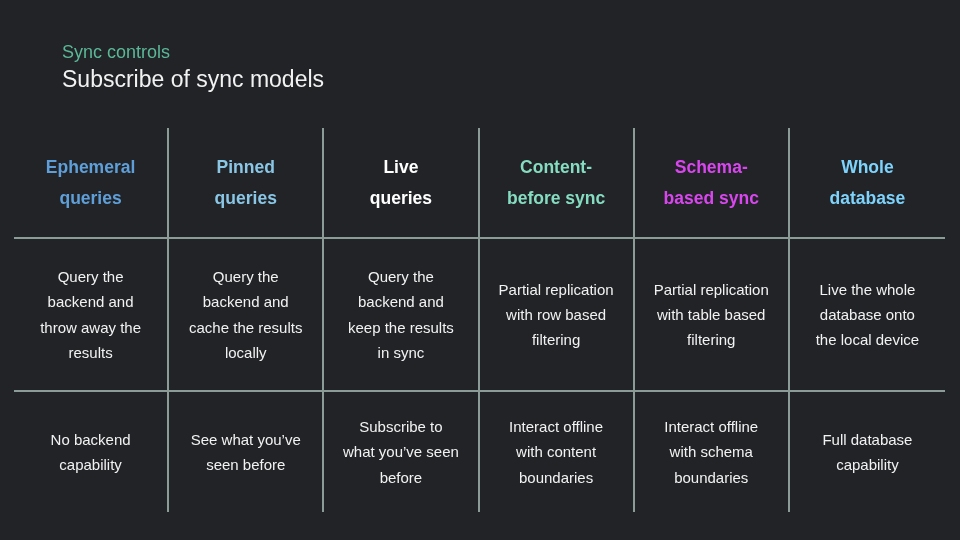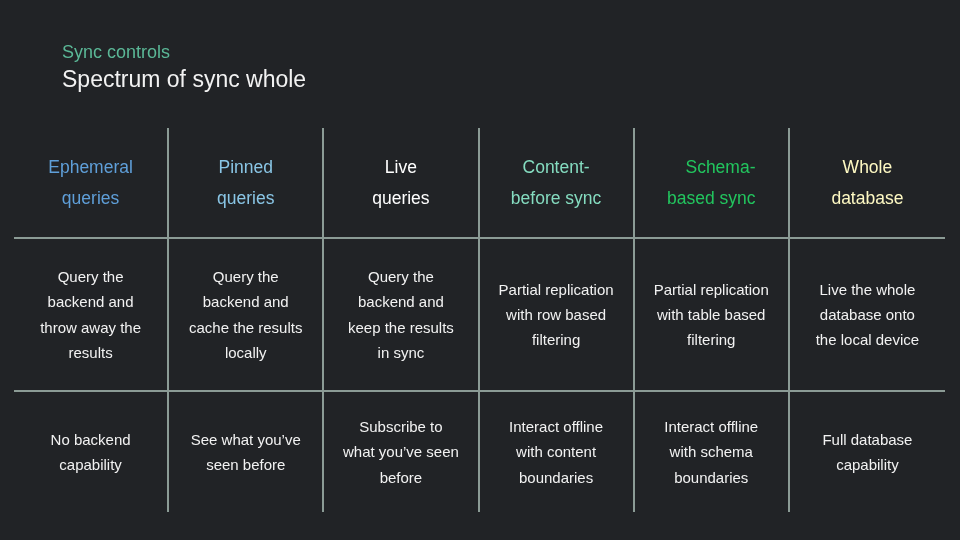--- a/index.html
+++ b/index.html
@@ -61,39 +61,39 @@
     border-right: 2px solid #8b9b95;
   }
   
   .row-head .cell,
   .row-desc .cell {
     border-bottom: 2px solid #8b9b95;
   }
   .head span {
     font-size: 17.5px;
     line-height: 1.72;
-    font-weight: 400;
+    font-weight: 700;
   }
   .body span {
     color: #f2f2f2;
     font-size: 15px;
     line-height: 1.67;
     font-weight: 400;
   }
   
   .row { display: contents; }
 </style>
 </head>
 <body>
 
 <div class="slide">
 
   <header class="slide-header">
     <div class="eyebrow">Sync controls</div>
-    <h1 class="title">Spectrum of sync whole</h1>
+    <h1 class="title">Subscribe of sync models</h1>
   </header>
 
   <div class="table">
 
     <div class="row row-head">
       <div class="cell head">
           <span style="color: rgb(95, 159, 217);">Ephemeral
 queries</span>
         </div>
       <div class="cell head">
@@ -102,25 +102,25 @@
         </div>
       <div class="cell head">
           <span style="color: #ffffff;">Live
 queries</span>
         </div>
       <div class="cell head">
           <span style="color: rgb(133, 220, 192);">Content-
 before sync</span>
         </div>
       <div class="cell head">
-          <span style="color: #22c55e; text-align: right;">Schema-
+          <span style="color: #d946ef;">Schema-
 based sync</span>
         </div>
       <div class="cell head last-col">
-          <span style="color: #fef9c3;">Whole
+          <span style="color: #7dd3fc;">Whole
 database</span>
         </div>
     </div>
 
     <div class="row row-desc">
       <div class="cell body">
           <span>Query the
 backend and
 throw away the
 results</span>

